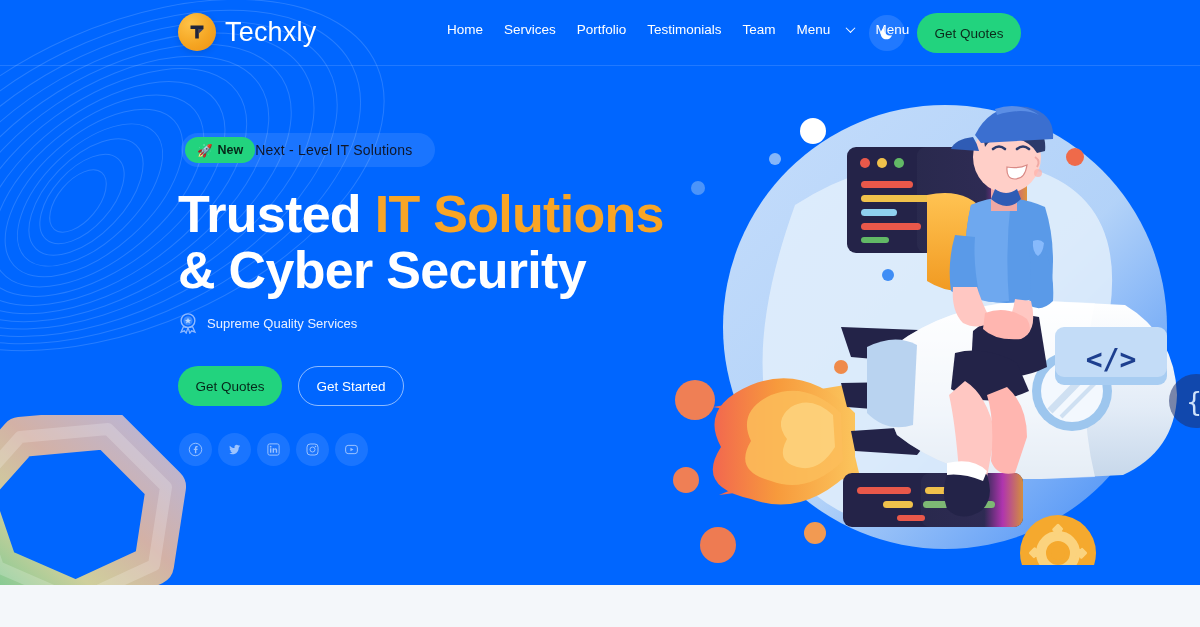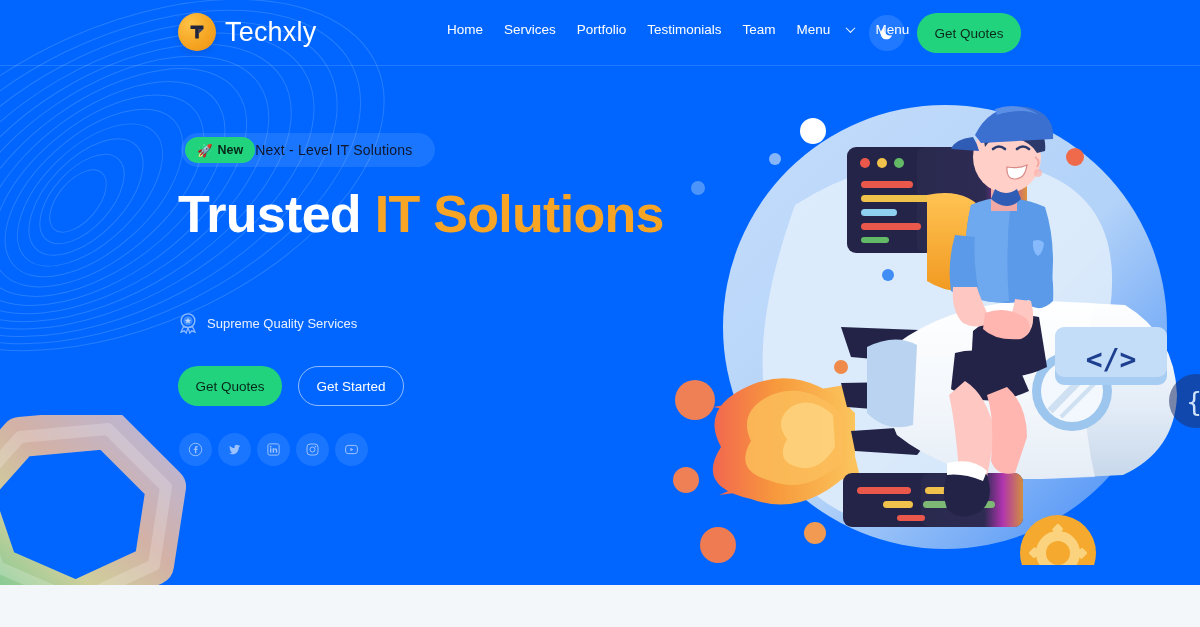--- a/index.html
+++ b/index.html
@@ -221,20 +221,21 @@
     <div class="badge-row">
       <span class="badge-new">
         <span>🚀</span>
         <span>New</span>
       </span>
       <span class="badge-text">Next - Level IT Solutions</span>
     </div>
 
     <h1 class="headline">
       <span>Trusted </span><span class="accent">IT Solutions</span><br>
+      <span>&amp; Cyber Security</span>
     </h1>
 
     <div class="features">
       <div class="feature">
         <svg width="22" height="22" viewBox="0 0 24 24">
           <path d="M7 16 L4.4 22 L8 20.6 L10 23 L12 17Z" fill="none" stroke="#8fb9ff" stroke-width="1.4"></path>
           <path d="M17 16 L19.6 22 L16 20.6 L14 23 L12 17Z" fill="none" stroke="#8fb9ff" stroke-width="1.4"></path>
           <circle cx="12" cy="9.5" r="7.5" fill="none" stroke="#8fb9ff" stroke-width="1.5"></circle>
           <circle cx="12" cy="9.5" r="5" fill="#3e8cff"></circle>
           <path d="M12 6.2 L13 8.4 L15.4 8.6 L13.6 10.2 L14.1 12.5 L12 11.3 L9.9 12.5 L10.4 10.2 L8.6 8.6 L11 8.4Z" fill="#bcd9ff"></path>

